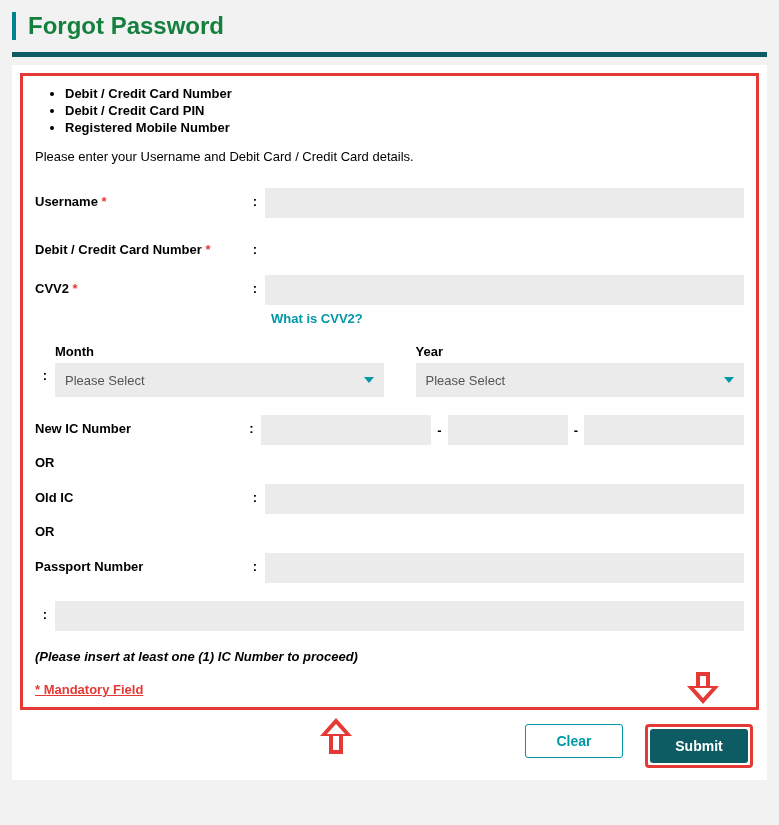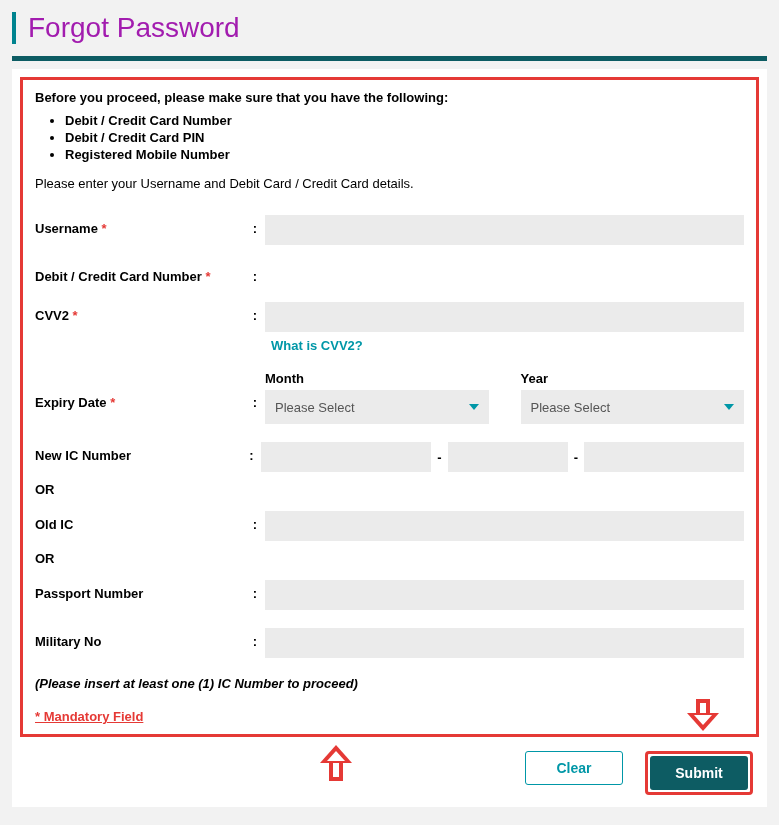--- a/index.html
+++ b/index.html
@@ -11,23 +11,23 @@
       padding: 12px;
       font-size: 13px;
       color: #000;
     }
     .page-title {
       border-left: 4px solid #00838f;
       padding-left: 12px;
       margin-bottom: 12px;
     }
     .page-title h1 {
-      font-size: 28px;
-      font-weight: normal;
-      color: #a21caf;
+      font-size: 24px;
+      font-weight: bold;
+      color: #15803d;
     }
     .divider-bar {
       height: 5px;
       background: #0d5c63;
       margin-bottom: 8px;
     }
     .content-panel {
       background: #fff;
       padding: 8px;
     }
@@ -205,21 +205,20 @@
 <body>
 
 <div class="page-title">
   <h1>Forgot Password</h1>
 </div>
 <div class="divider-bar"></div>
 
 <div class="content-panel">
   <div class="red-box">
 
-    <p class="intro">Before you proceed, please make sure that you have the following:</p>
     <ul class="req-list">
       <li>Debit / Credit Card Number</li>
       <li>Debit / Credit Card PIN</li>
       <li>Registered Mobile Number</li>
     </ul>
     <p class="instruction">Please enter your Username and Debit Card / Credit Card details.</p>
 
     <div class="form-row">
       <div class="label-col">
         <span>Username</span> <span class="req-mark">*</span>
@@ -242,23 +241,20 @@
         <span>CVV2</span> <span class="req-mark">*</span>
       </div>
       <div class="colon-col">:</div>
       <div class="input-col">
         <input class="text-input" value="" style="">
         <span class="help-link">What is CVV2?</span>
       </div>
     </div>
 
     <div class="form-row">
-      <div class="label-col" style="padding-top:24px">
-        <span>Expiry Date</span> <span class="req-mark">*</span>
-      </div>
       <div class="colon-col" style="padding-top:24px">:</div>
       <div class="input-col">
         <div class="month-year-row">
           <div class="month-year-col">
             <span class="sub-label">Month</span>
             <div class="select-wrap">
               <span class="placeholder">Please Select</span>
               <span class="caret-down"></span>
             </div>
           </div>
@@ -301,21 +297,20 @@
 
     <div class="form-row">
       <div class="label-col">Passport Number</div>
       <div class="colon-col">:</div>
       <div class="input-col">
         <input class="text-input" value="" style="">
       </div>
     </div>
 
     <div class="form-row">
-      <div class="label-col">Military No</div>
       <div class="colon-col">:</div>
       <div class="input-col">
         <input class="text-input" value="" style="">
       </div>
     </div>
 
     <p class="note">(Please insert at least one (1) IC Number to proceed)</p>
     <p class="mandatory-note">* Mandatory Field</p>
   </div>
 

